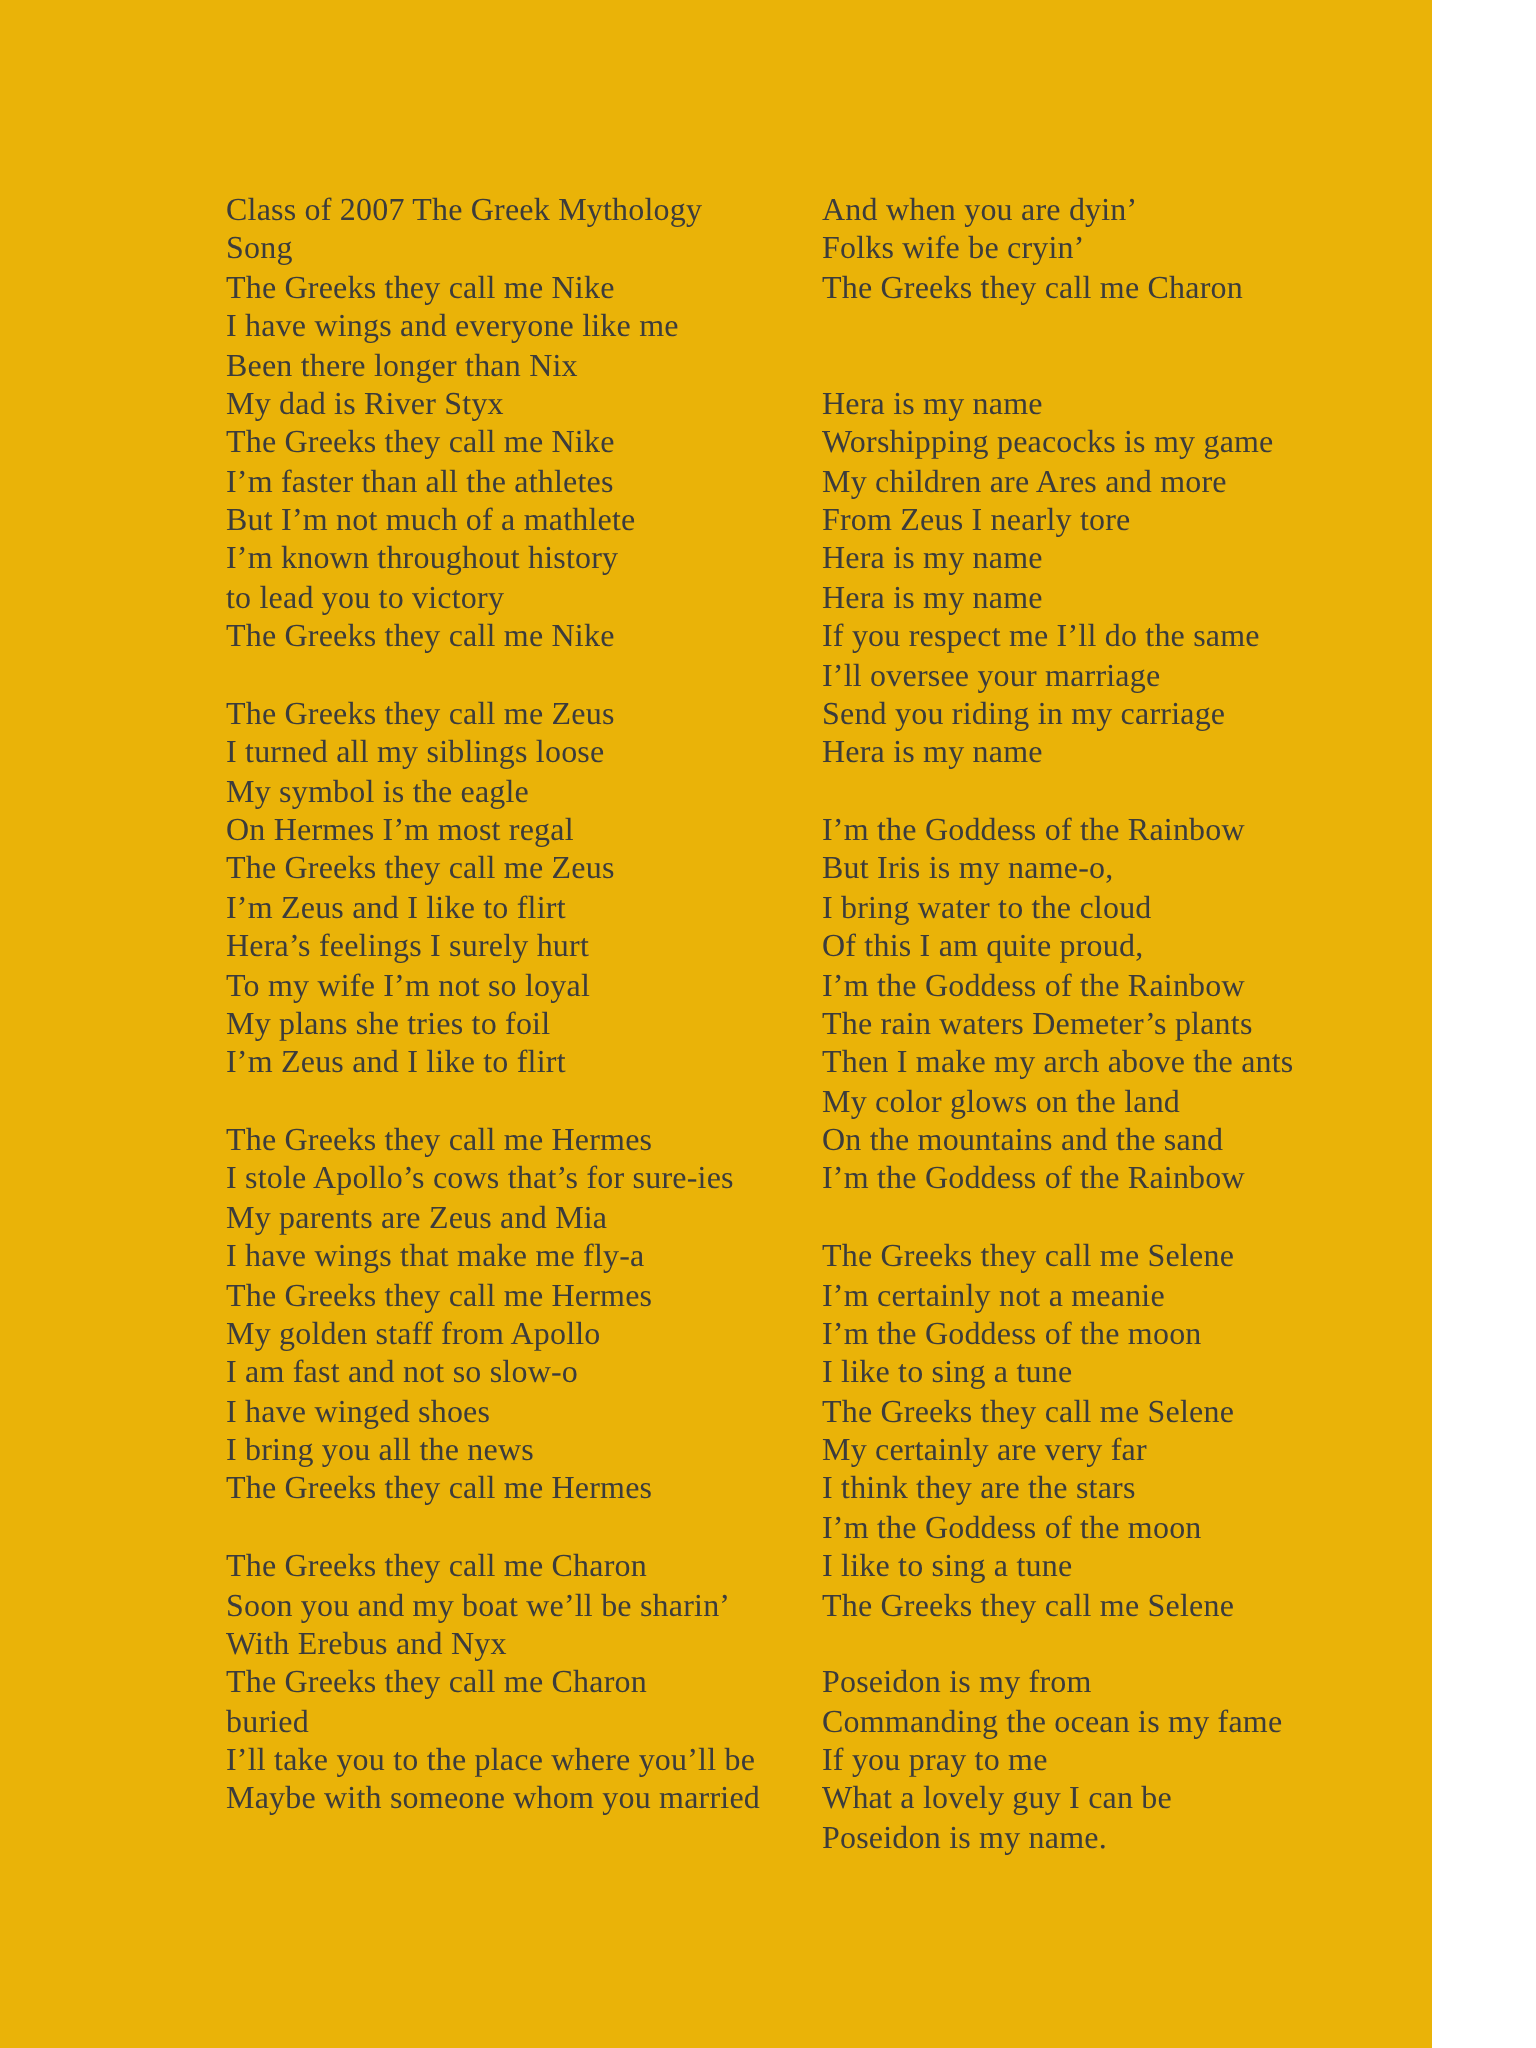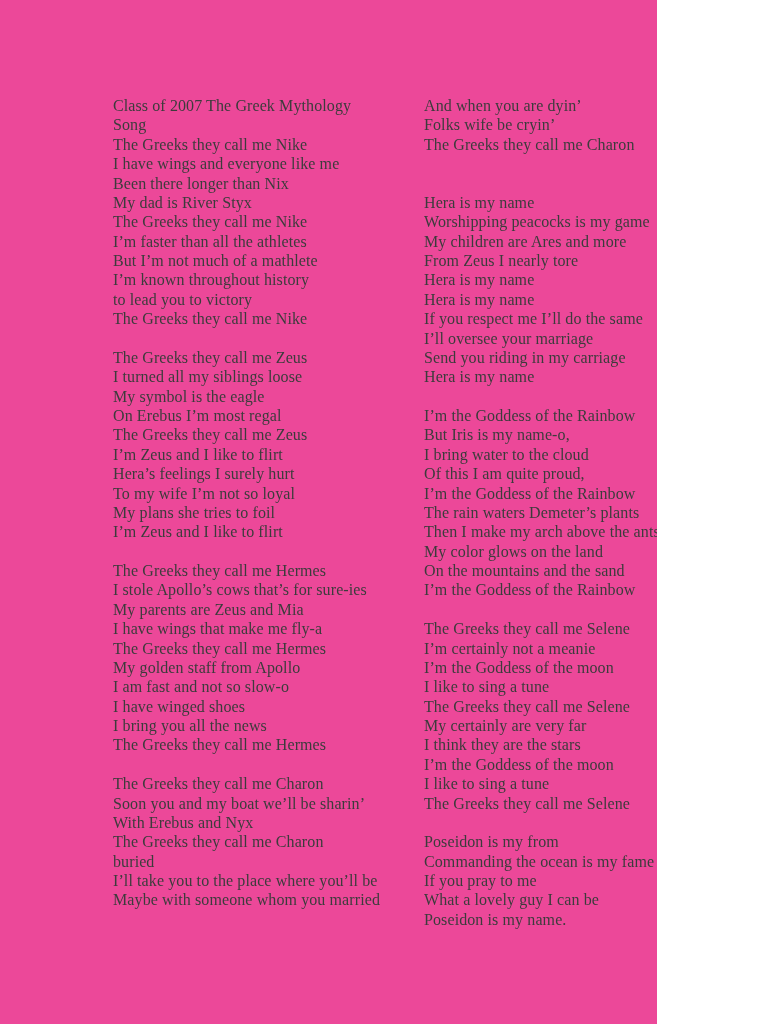--- a/index.html
+++ b/index.html
@@ -2,34 +2,34 @@
 <html><head>
 <meta charset="utf-8">
 <style>
   html, body {
     margin: 0;
     padding: 0;
     background: #ffffff;
   }
   .page {
     position: relative;
-    width: 657px;
+    width: 716px;
     height: 1024px;
-    background: #ec4899;
+    background: #eab308;
     font-family: "Liberation Serif", "DejaVu Serif", serif;
     font-size: 16px;
     color: #3c3c3c;
     overflow: hidden;
   }
   .col {
     position: absolute;
     top: 96px;
   }
   .col-left  { left: 113px; width: 294px; }
-  .col-right { left: 424px; width: 300px; }
+  .col-right { left: 411px; width: 300px; }
   .line {
     height: 19.38px;
     line-height: 19.38px;
     white-space: nowrap;
     letter-spacing: 0.1px;
   }
 </style>
 </head>
 <body>
 
@@ -44,21 +44,21 @@
       <div class="line">The Greeks they call me Nike</div>
       <div class="line">I’m faster than all the athletes</div>
       <div class="line">But I’m not much of a mathlete</div>
       <div class="line">I’m known throughout history</div>
       <div class="line">to lead you to victory</div>
       <div class="line">The Greeks they call me Nike</div>
       <div class="line"></div>
       <div class="line">The Greeks they call me Zeus</div>
       <div class="line">I turned all my siblings loose</div>
       <div class="line">My symbol is the eagle</div>
-      <div class="line">On Erebus I’m most regal</div>
+      <div class="line">On Hermes I’m most regal</div>
       <div class="line">The Greeks they call me Zeus</div>
       <div class="line">I’m Zeus and I like to flirt</div>
       <div class="line">Hera’s feelings I surely hurt</div>
       <div class="line">To my wife I’m not so loyal</div>
       <div class="line">My plans she tries to foil</div>
       <div class="line">I’m Zeus and I like to flirt</div>
       <div class="line"></div>
       <div class="line">The Greeks they call me Hermes</div>
       <div class="line">I stole Apollo’s cows that’s for sure-ies</div>
       <div class="line">My parents are Zeus and Mia</div>

